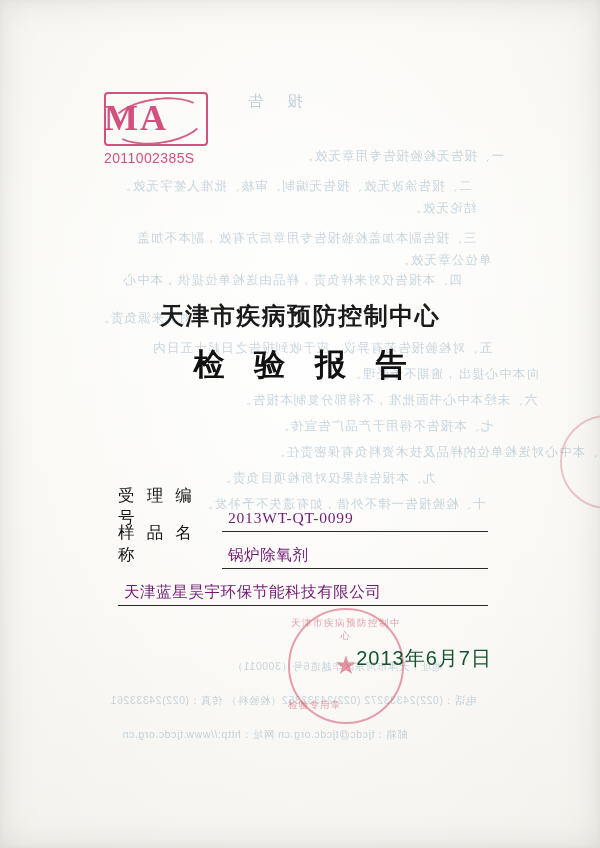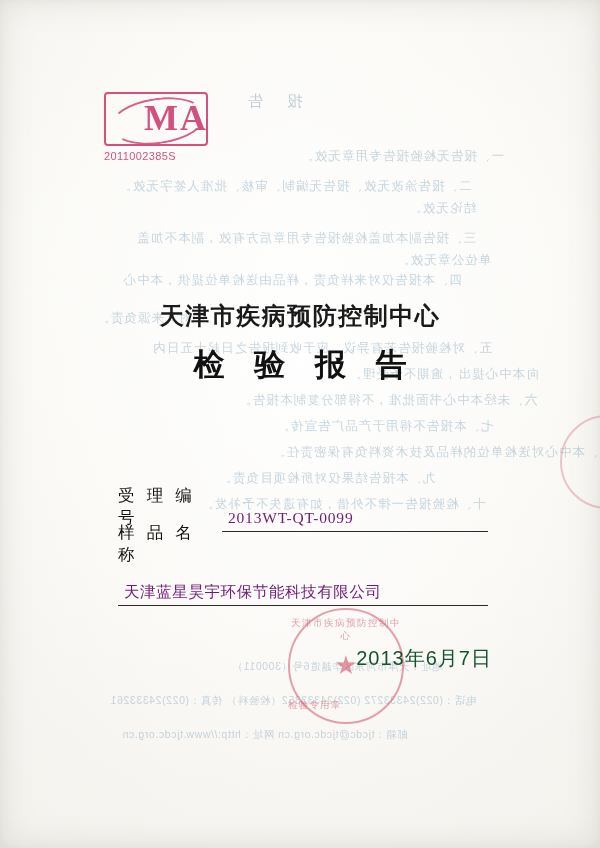--- a/index.html
+++ b/index.html
@@ -45,49 +45,48 @@
     position: absolute;
     inset: 0;
     border: 2.5px solid #d2517f;
     border-radius: 4px;
     box-sizing: border-box;
   }
   #ma-mark .ma-text {
     position: absolute;
     left: 0; right: 0;
     top: 4px;
-    text-align: right;
+    text-align: left;
     color: #d2517f;
     font-family: "Liberation Serif", serif;
     font-weight: bold;
     font-size: 36px;
     letter-spacing: 2px;
     line-height: 44px;
-    margin-left: 36px;
   }
   #ma-mark .ma-swoosh {
     position: absolute;
     left: 6px;
     top: 6px;
     width: 92px;
     height: 42px;
     border: 2.5px solid #d2517f;
     border-radius: 50%;
     border-color: #d2517f transparent #d2517f transparent;
     transform: rotate(-8deg);
     opacity: 0.9;
   }
   #ma-code {
     position: absolute;
     left: 104px;
     top: 150px;
     width: 120px;
     color: #d2517f;
     font-family: "Liberation Sans", sans-serif;
-    font-size: 11px;
+    font-size: 14px;
     letter-spacing: 0.4px;
   }
 
   
   .bleed {
     position: absolute;
     color: rgba(110, 150, 175, 0.38);
     font-family: "Liberation Sans", sans-serif;
     transform: scaleX(-1);
     white-space: nowrap;
@@ -290,20 +289,21 @@
   <div id="org-name">天津市疾病预防控制中心</div>
   <div id="report-title">检 验 报 告</div>
 
   <div id="fields">
     <div class="field-row">
       <div class="field-label">受 理 编 号</div>
       <div class="field-value mono">2013WT-QT-0099</div>
     </div>
     <div class="field-row">
       <div class="field-label">样 品 名 称</div>
+      <div class="field-value">锅炉除氧剂</div>
     </div>
     <div class="field-row">
       <div class="field-value">天津蓝星昊宇环保节能科技有限公司</div>
     </div>
   </div>
 
   <div id="seal">
     <div class="ring"></div>
     <div class="arc-top">天津市疾病预防控制中心</div>
     <div class="star">★</div>

